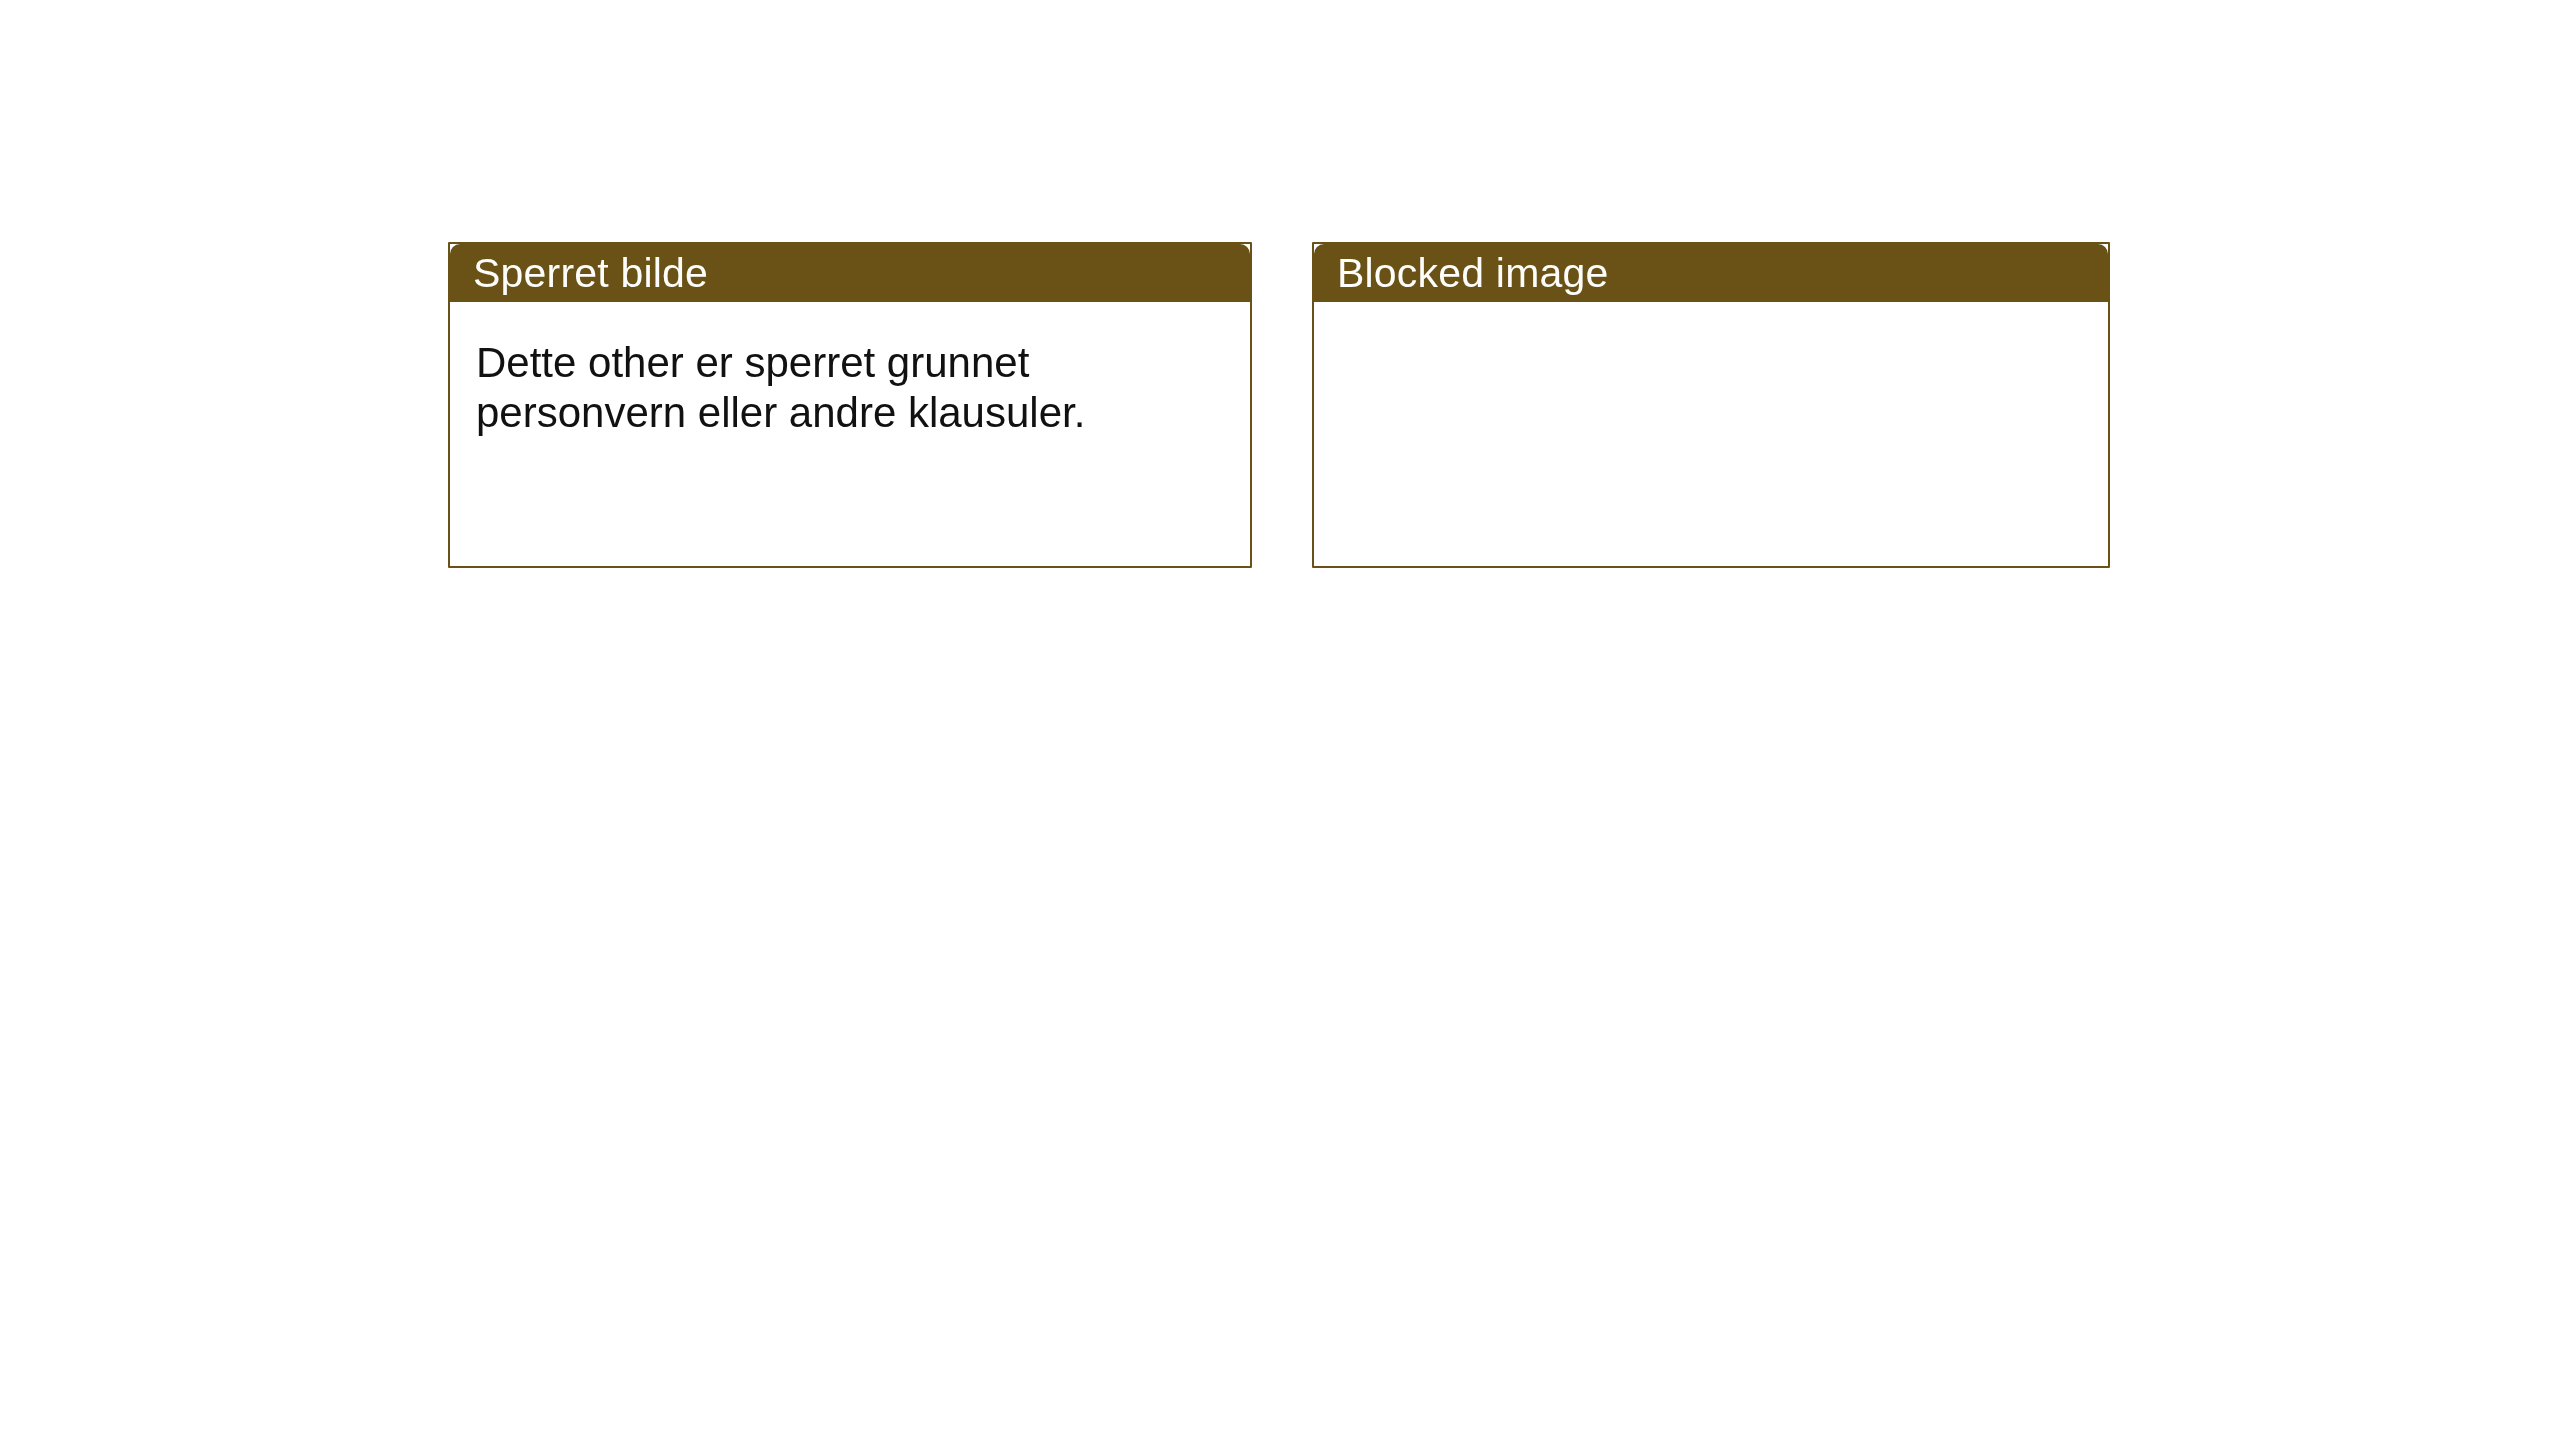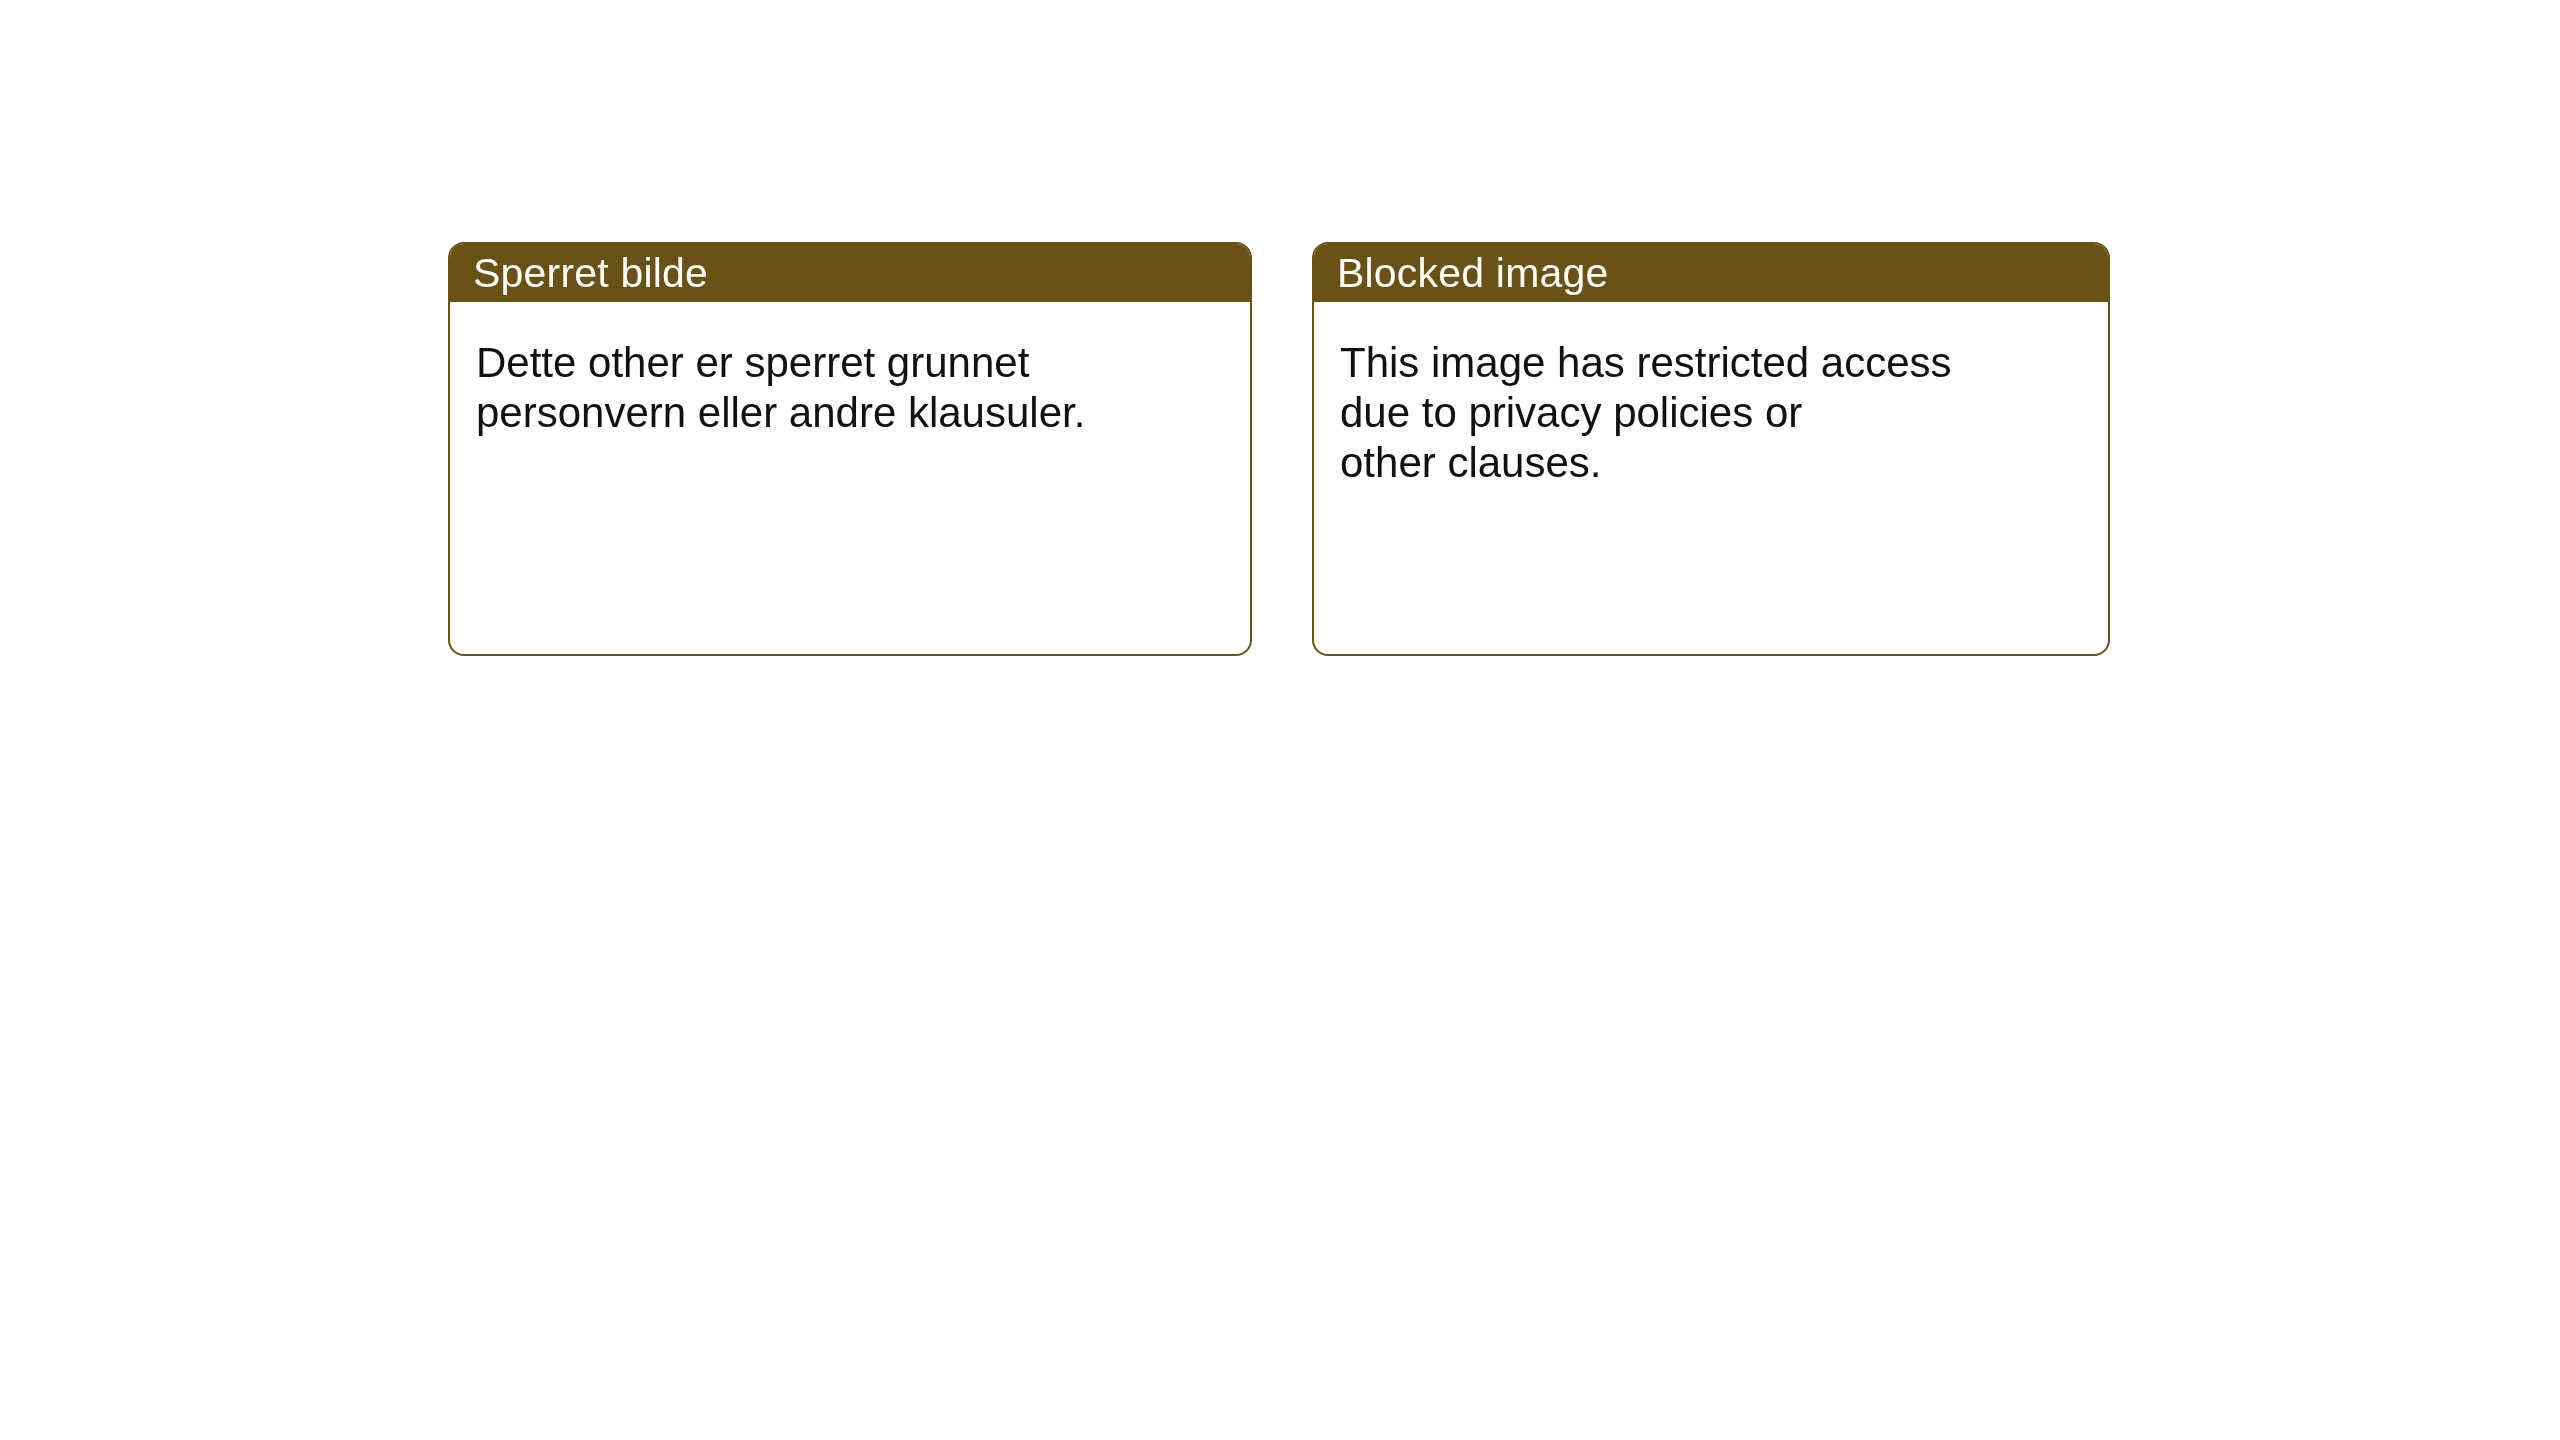--- a/index.html
+++ b/index.html
@@ -17,24 +17,24 @@
     overflow:hidden;
     position:relative;
   }
   .canvas{
     position:absolute;
     left:0;top:0;width:2560px;height:1440px;
   }
   .blocked-card{
     position:absolute;
     top:242px;
-    height:414px;
+    height:326px;
     background:var(--card-bg);
     border:2px solid var(--accent);
-    border-radius:16px;
+    border-radius:1px;
     overflow:hidden;
   }
   .card-no{left:448px;width:804px;}
   .card-en{left:1312px;width:798px;}
   .card-header{
     height:58px;
     background:var(--accent);
     border-radius:10px 10px 0 0;
     display:flex;
     align-items:center;
@@ -70,20 +70,15 @@
     <div class="card-body">
       <span class="body-line">Dette other er sperret grunnet</span>
       <span class="body-line">personvern eller andre klausuler.</span>
     </div>
   </div>
 
   <div class="blocked-card card-en">
     <div class="card-header">
       <span class="card-title">Blocked image</span>
     </div>
-    <div class="card-body">
-      <span class="body-line">This image has restricted access</span>
-      <span class="body-line">due to privacy policies or</span>
-      <span class="body-line">other clauses.</span>
-    </div>
   </div>
 
 </div>
 
 </body></html>

